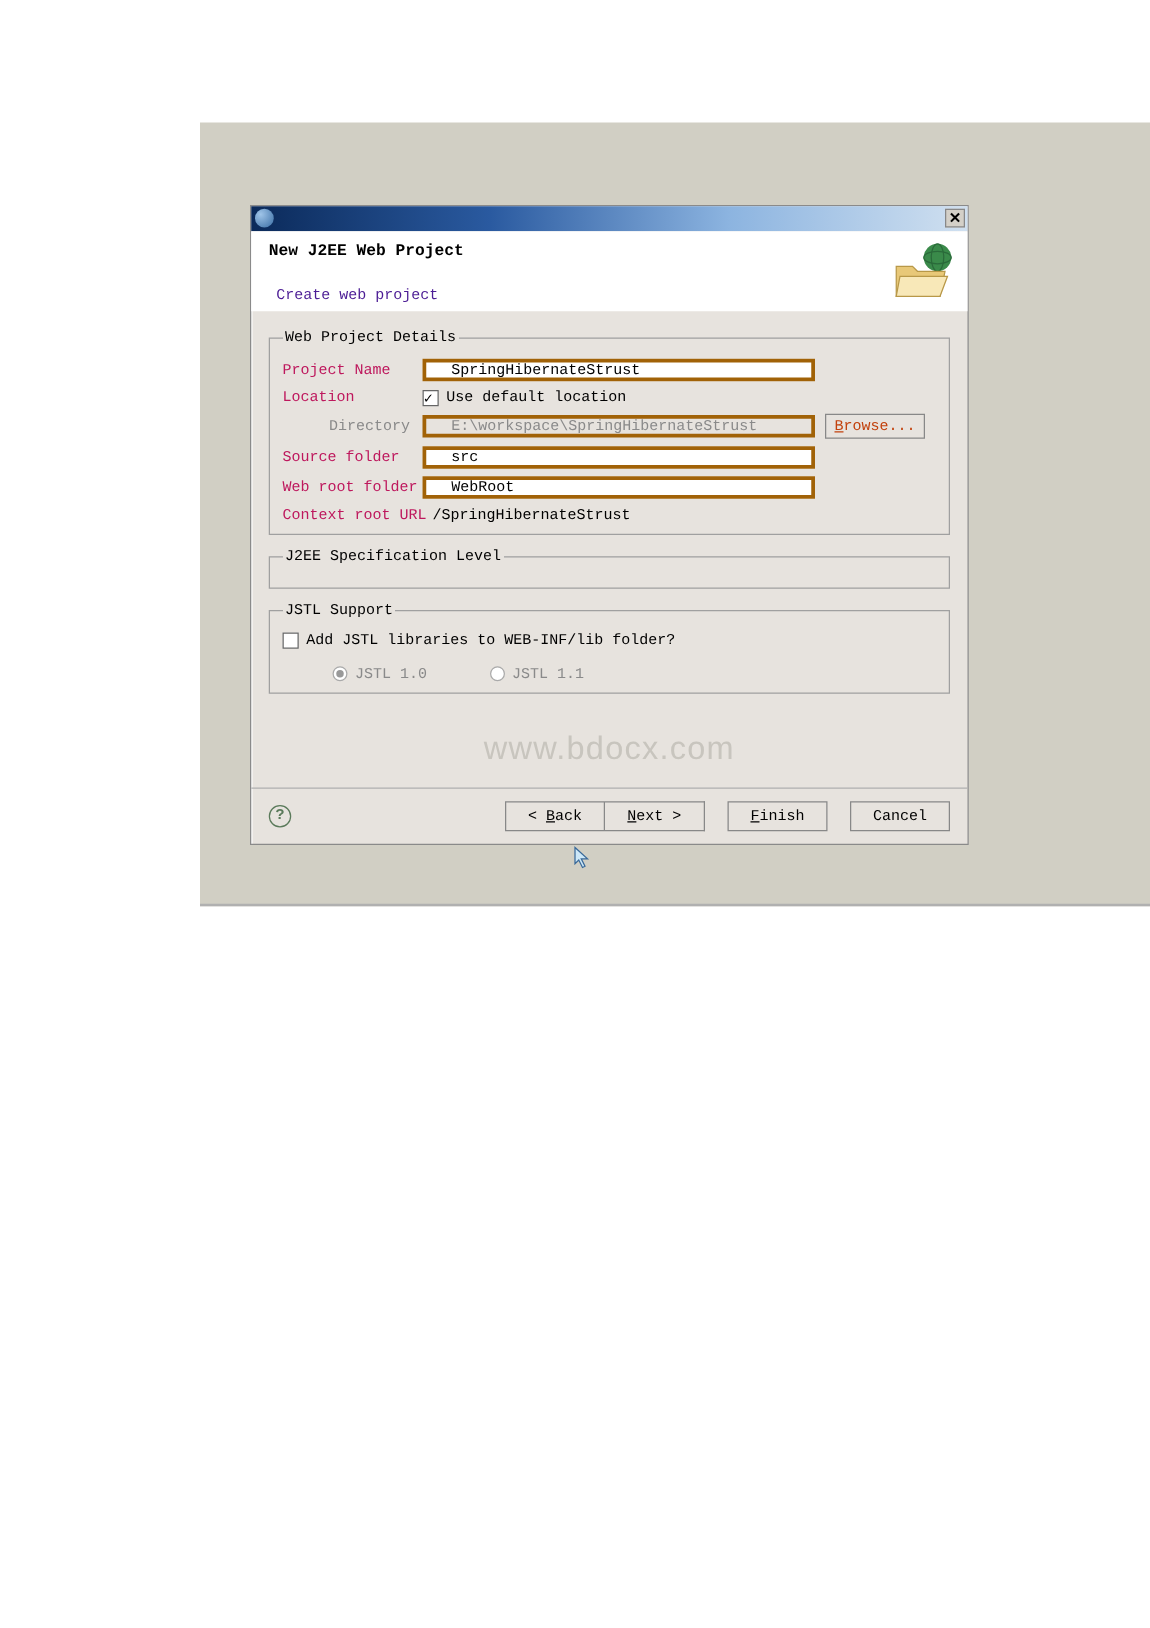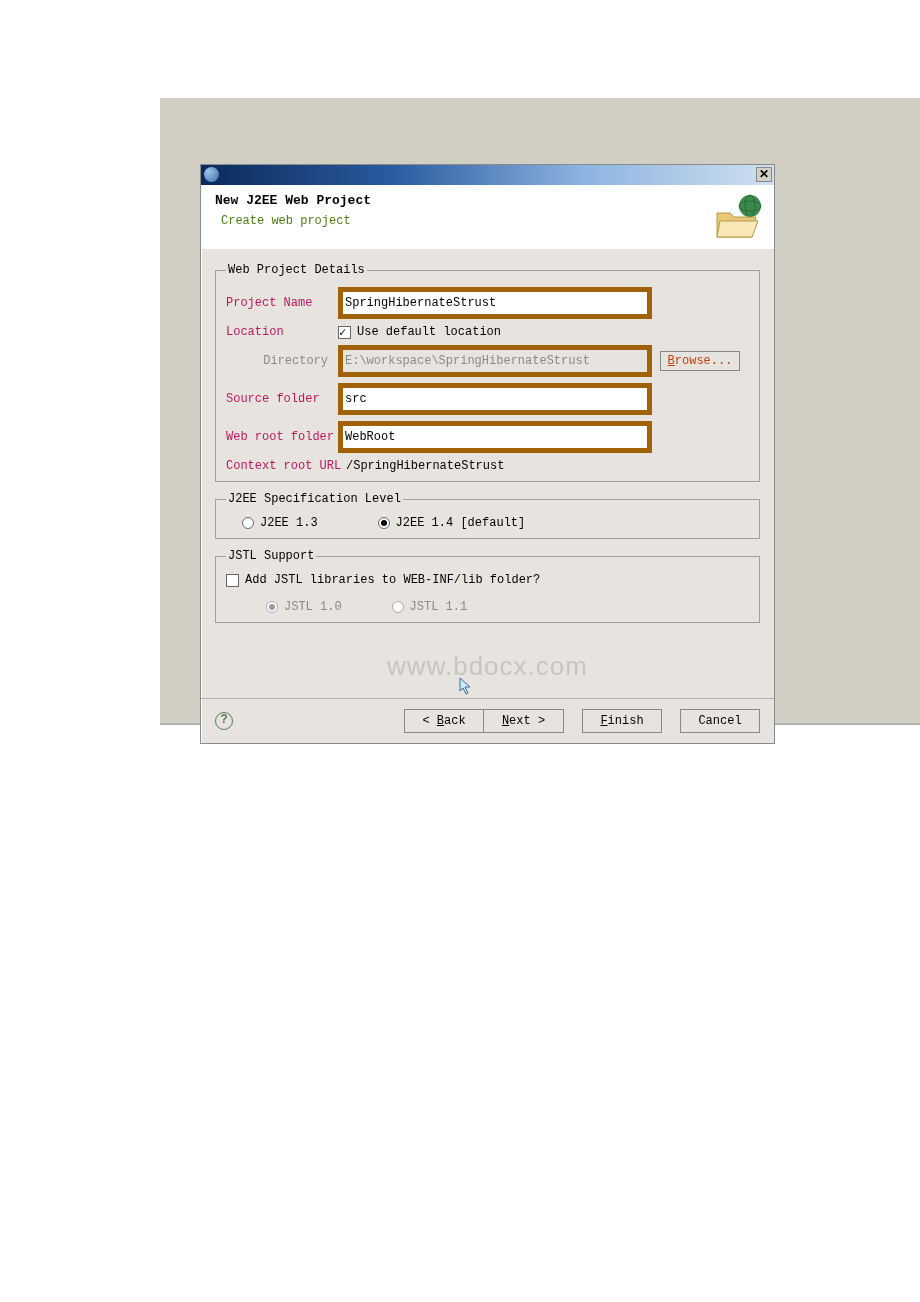--- a/index.html
+++ b/index.html
@@ -58,25 +58,25 @@
   .header {
     background: #fff;
     padding: 8px 14px 12px 14px;
     position: relative;
     height: 64px;
   }
   .header-title {
     font-size: 13px;
     font-weight: bold;
     color: #000;
-    margin-bottom: 6px;
+    margin-bottom: 21px;
   }
   .header-sub {
     font-size: 12px;
-    color: #4d7c0f;
+    color: #4c1d95;
     padding-left: 6px;
   }
   .header-icon {
     position: absolute;
     right: 10px;
     top: 8px;
     width: 52px; height: 46px;
   }
   .content {
     padding: 14px 14px 6px 14px;
@@ -98,26 +98,26 @@
     margin-bottom: 6px;
   }
   .row-label {
     width: 112px;
     flex-shrink: 0;
     color: #be185d;
   }
   .row-label.disabled { color: #8a8a8a; }
   .text-input {
     flex: 1;
-    height: 32px;
-    border: 5px solid #a16207;
+    height: 18px;
+    border: 3px solid #a16207;
     background: #fff;
     font-family: inherit;
     font-size: 12px;
-    padding: 0 2px;
+    padding: 0 20px;
   }
   .text-input.disabled {
     background: #e7e3de;
     color: #8a8a8a;
   }
   .text-plain {
     flex: 1;
     padding-left: 2px;
   }
   .checkbox {
@@ -282,30 +282,20 @@
       </div>
 
       <div class="row" style="margin-bottom:0">
         <div class="row-label" style="width:118px">Context root URL</div>
         <div class="text-plain">/SpringHibernateStrust</div>
       </div>
     </fieldset>
 
     <fieldset>
       <legend>J2EE Specification Level</legend>
-      <div class="radio-row">
-        <div class="radio-item">
-          <span class="radio"></span>
-            <span>J2EE 1.3</span>
-        </div>
-        <div class="radio-item">
-          <span class="radio selected"></span>
-            <span>J2EE 1.4 [default]</span>
-        </div>
-      </div>
     </fieldset>
 
     <fieldset>
       <legend>JSTL Support</legend>
       <div class="row" style="margin-bottom:2px">
         <span class="checkbox"></span>
         <span>Add JSTL libraries to WEB-INF/lib folder?</span>
       </div>
       <div class="radio-row jstl-radios">
         <div class="radio-item disabled">

